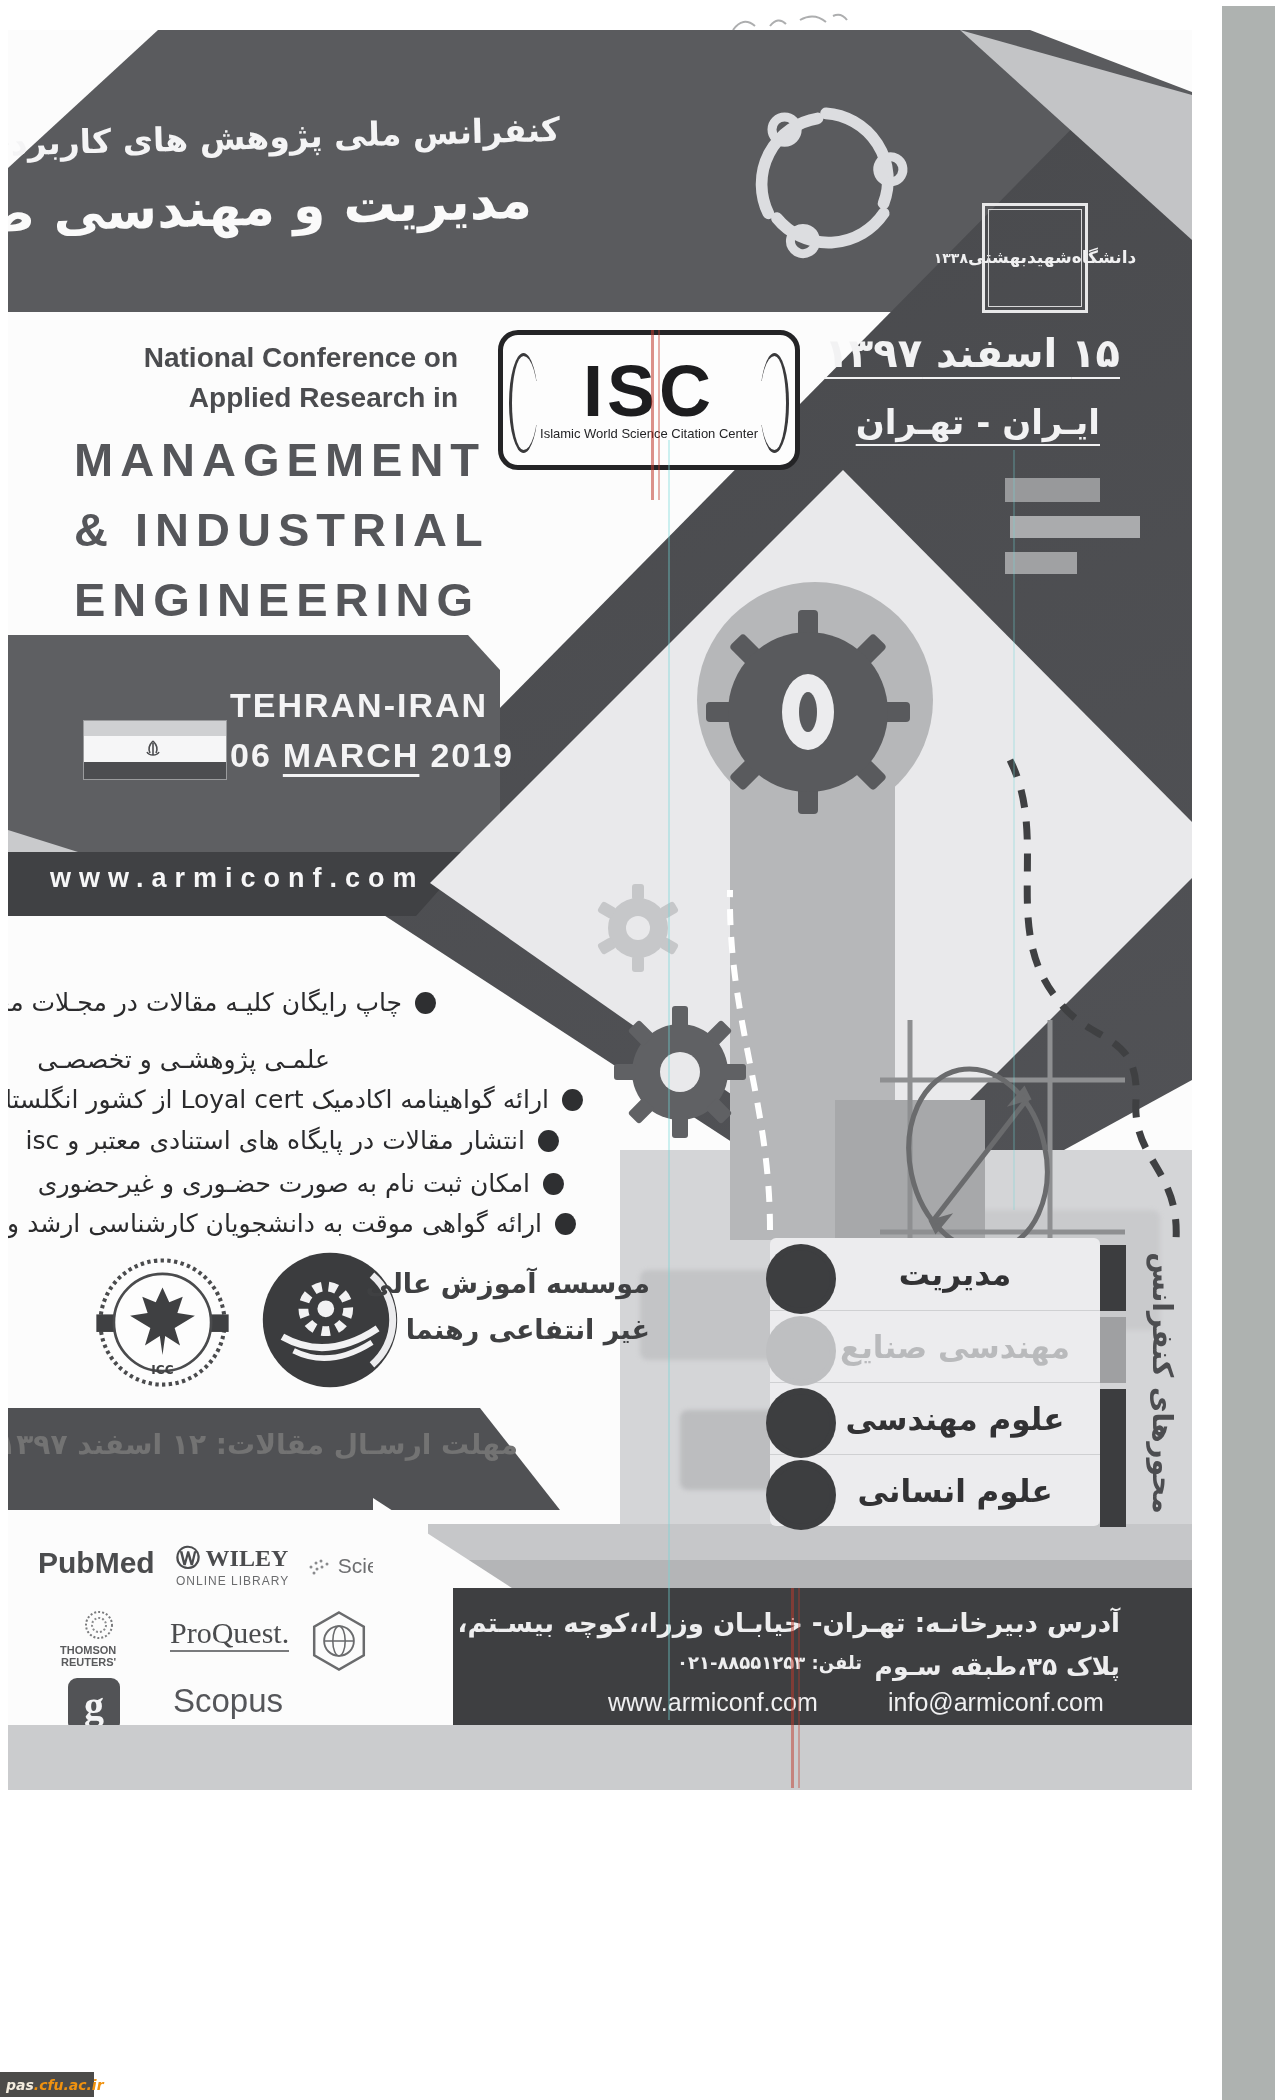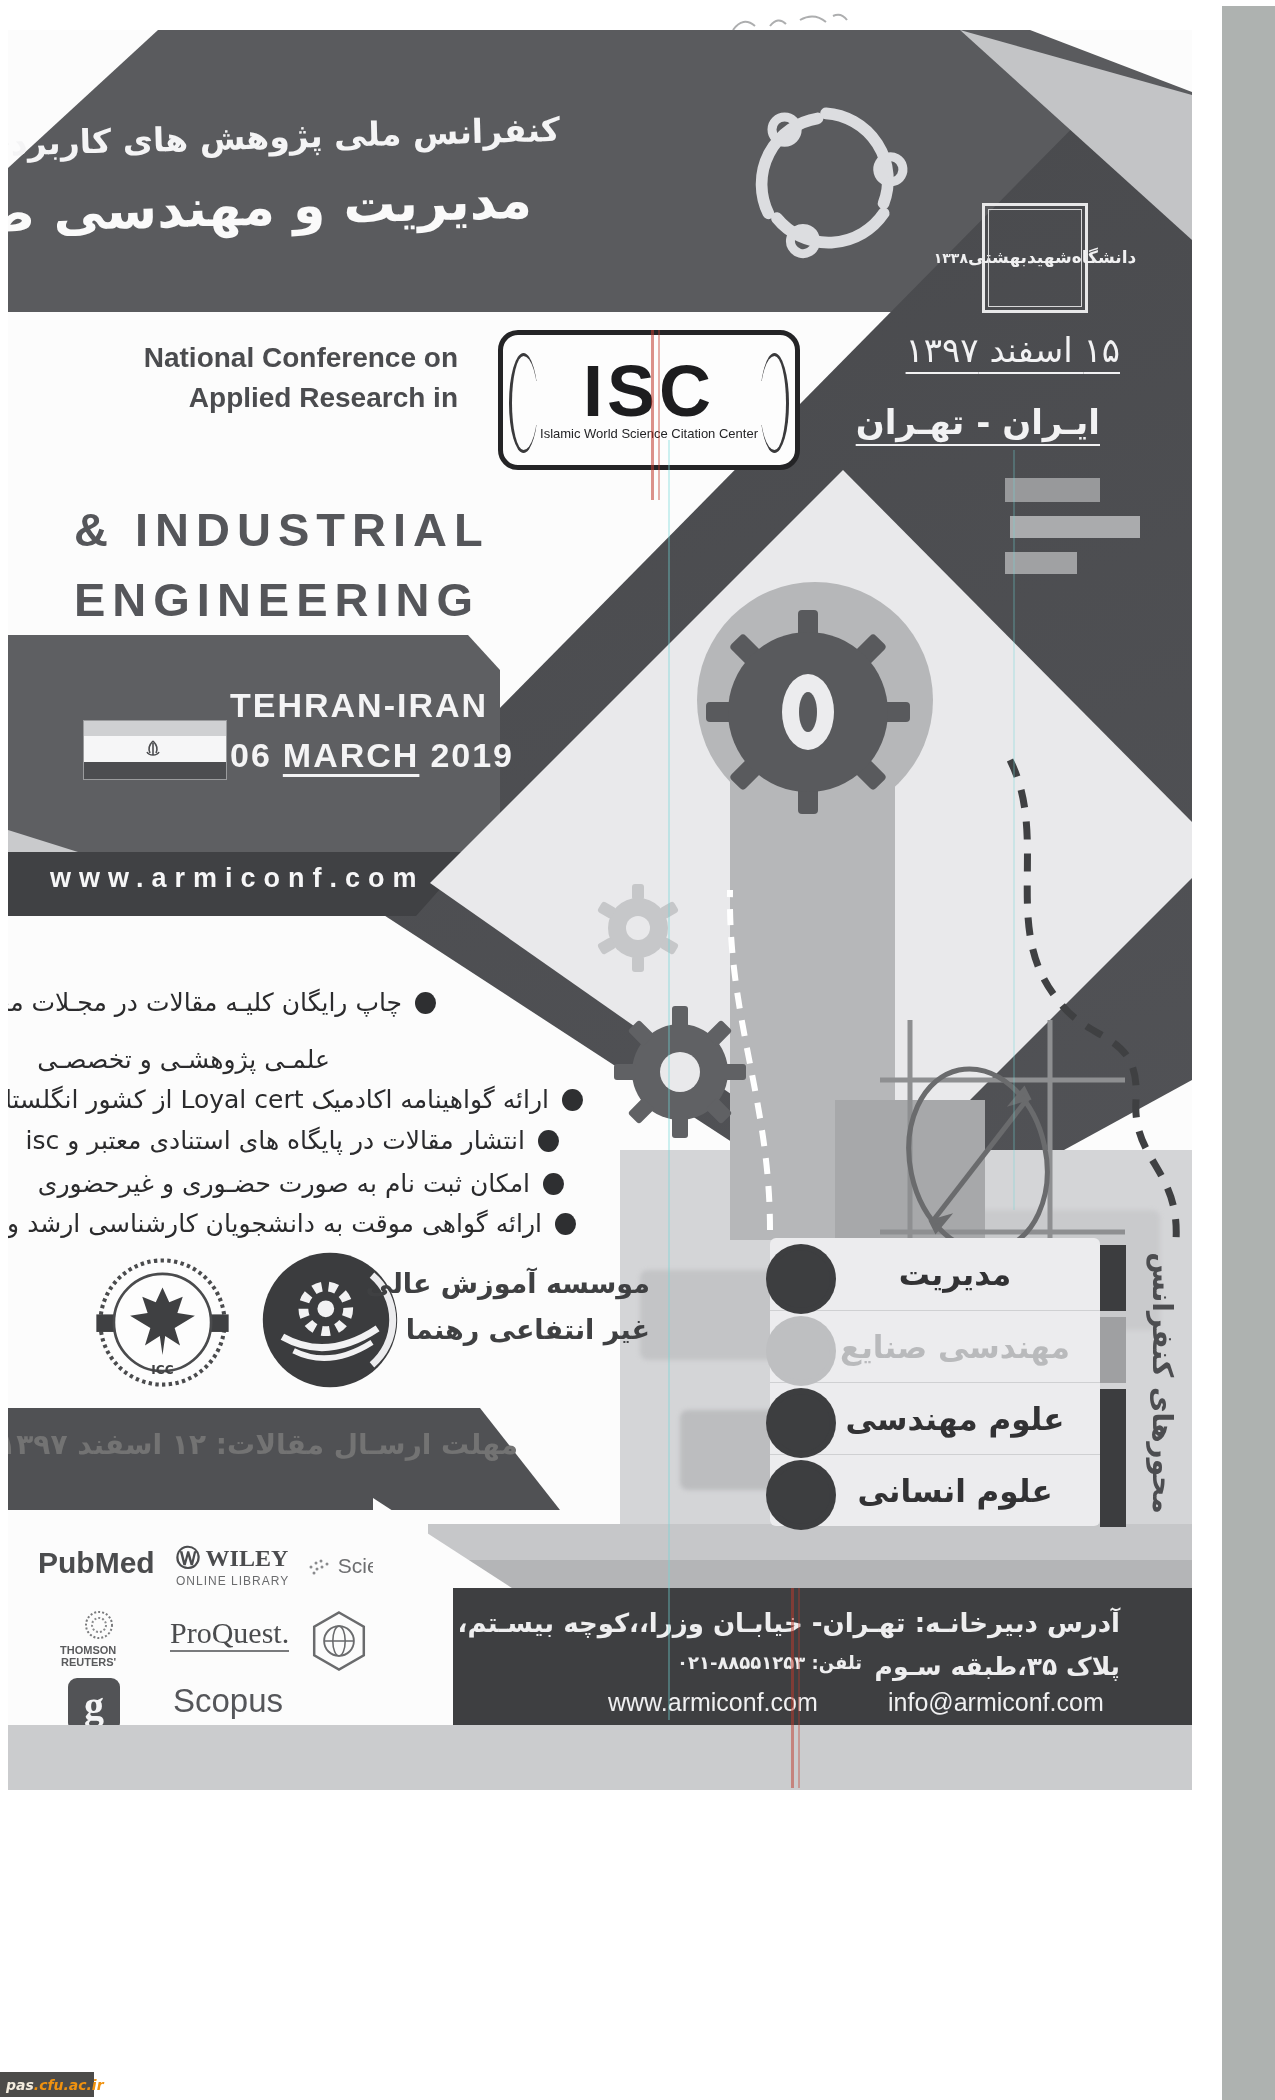--- a/index.html
+++ b/index.html
@@ -42,21 +42,21 @@
   #isc{left:490px;top:300px;width:292px;height:130px;background:#fdfdfd;border:5px solid #242426;
        border-radius:20px;display:flex;flex-direction:column;align-items:center;justify-content:center;}
   #isc .abbr{font-size:72px;font-weight:bold;color:#1d1d1f;letter-spacing:4px;line-height:0.9;
              font-family:"Liberation Sans","DejaVu Sans",sans-serif;}
   #isc .full{font-size:13px;color:#242426;margin-top:2px;font-family:"Liberation Sans",sans-serif;}
   .isc-wing{position:absolute;top:18px;width:26px;height:94px;border:3px solid #3a3a3c;border-radius:50%;}
   .isc-wing.l{left:6px;border-right:none;}
   .isc-wing.r{right:6px;border-left:none;}
 
   
-  #fa-date{right:72px;top:300px;color:#f2f2f3;font-size:34px;font-weight:normal;white-space:nowrap;
+  #fa-date{right:72px;top:300px;color:#f2f2f3;font-size:40px;font-weight:bold;white-space:nowrap;
            text-decoration:underline;text-underline-offset:10px;text-decoration-thickness:2px;}
   #fa-loc{right:92px;top:372px;color:#f2f2f3;font-size:34px;font-weight:bold;white-space:nowrap;
           text-decoration:underline;text-underline-offset:10px;text-decoration-thickness:2px;}
 
   
   #left-panel{background:#5e5f62;clip-path:polygon(0 605px,460px 605px,492px 640px,492px 825px,0 825px);}
   #flag{left:75px;top:690px;width:142px;height:58px;display:flex;flex-direction:column;border:1px solid #9a9b9d;}
   #flag .s1{height:26%;background:#cfd0d2;}
   #flag .s2{height:44%;background:#f6f6f7;position:relative;}
   #flag .s3{height:30%;background:#4c4d50;}
@@ -178,20 +178,21 @@
     <div class="abs fa" id="seal">
       <span class="in"></span>
       <div style="font-size:17px">دانشگاه</div>
       <div style="font-size:17px">شهید</div>
       <div style="font-size:17px">بهشتی</div>
       <div style="font-size:14px">۱۳۳۸</div>
     </div>
 
     <div class="abs en-small" style="top:312px">National Conference on</div>
     <div class="abs en-small" style="top:352px">Applied Research in</div>
+    <div class="abs en-big" style="top:402px">MANAGEMENT</div>
     <div class="abs en-big" style="top:472px">&amp; INDUSTRIAL</div>
     <div class="abs" id="isc">
       <span class="isc-wing l"></span>
       <span class="isc-wing r"></span>
       <div class="abbr">ISC</div>
       <div class="full">Islamic World Science Citation Center</div>
     </div>
 
     <div class="abs en-big" style="top:542px">ENGINEERING</div>
 

